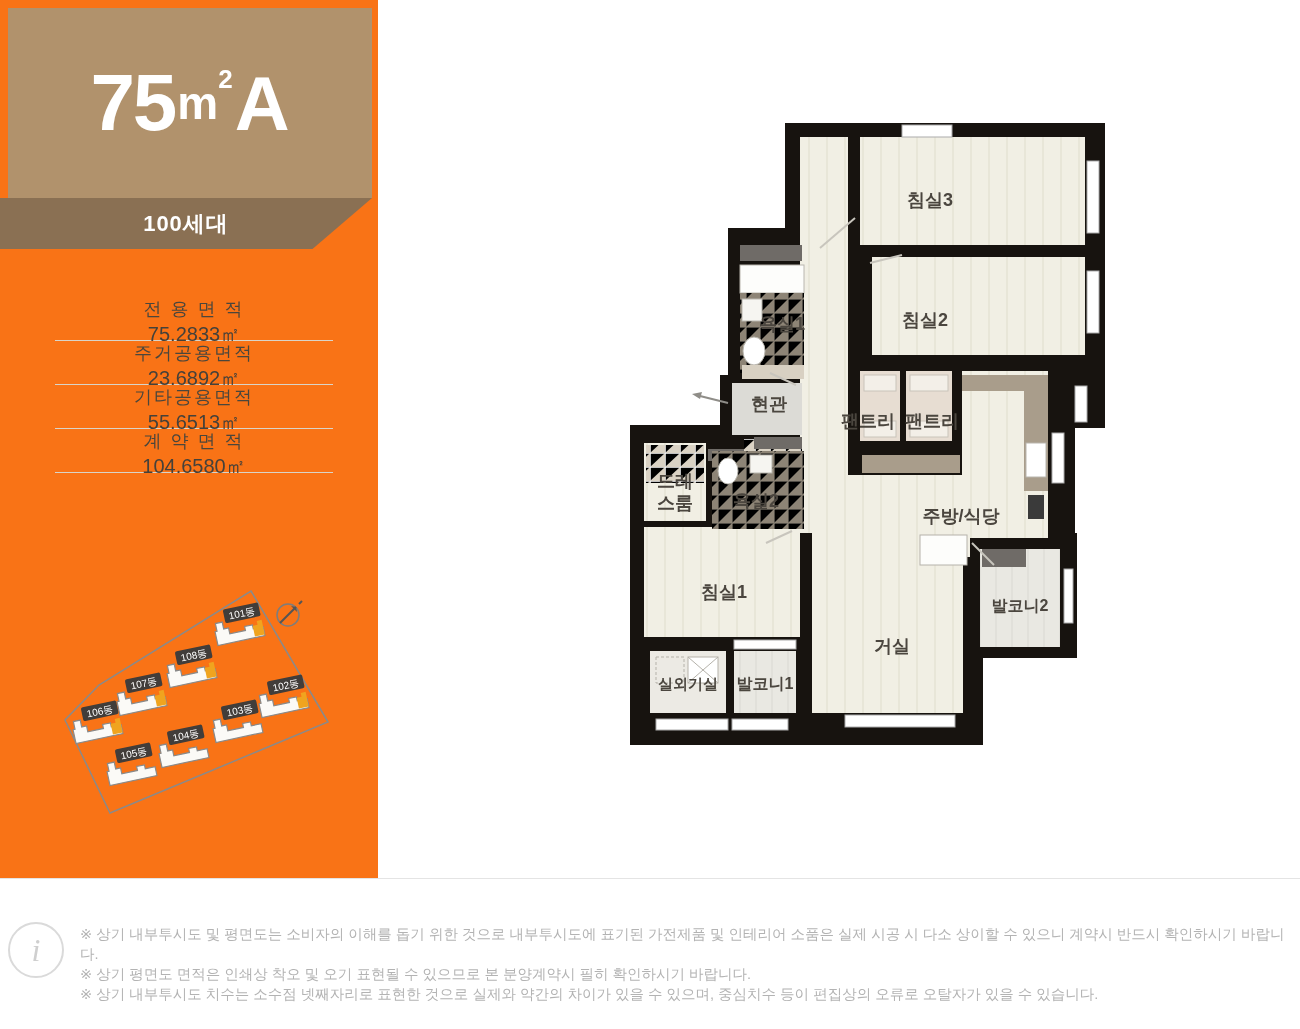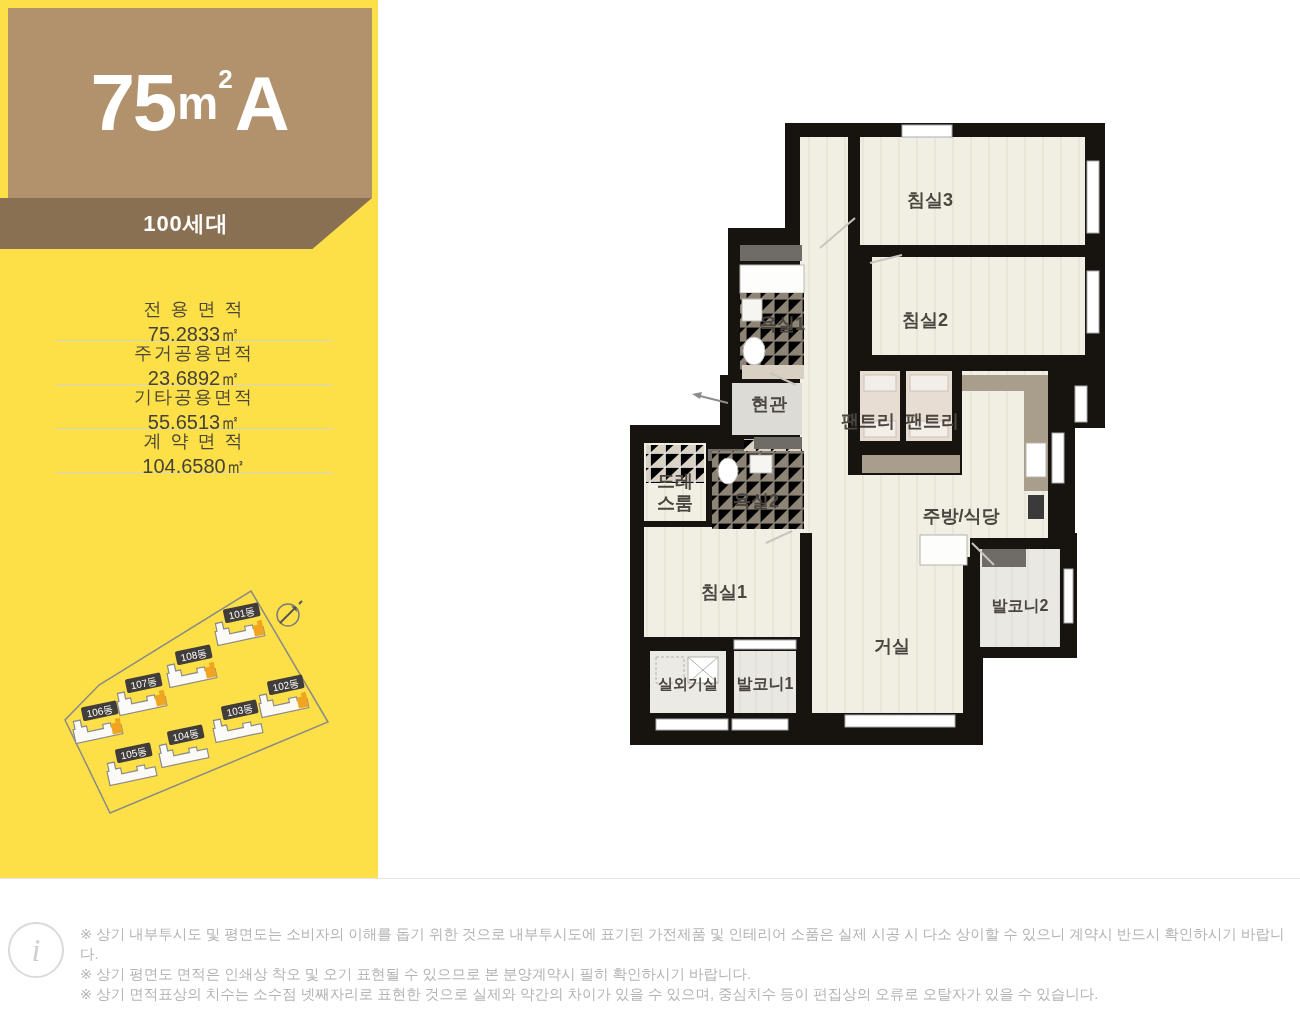--- a/index.html
+++ b/index.html
@@ -2,21 +2,21 @@
 <html><head>
 <meta charset="utf-8">
 <style>
   html,body{margin:0;padding:0;}
   body{
     width:1300px;height:1029px;position:relative;overflow:hidden;
     background:#ffffff;
     font-family:"Liberation Sans","DejaVu Sans",sans-serif;
   }
   
-  .sidebar{position:absolute;left:0;top:0;width:378px;height:878px;background:#fde047;}
+  .sidebar{position:absolute;left:0;top:0;width:378px;height:878px;background:#f97316;}
   .unit-box{
     position:absolute;left:8px;top:8px;width:364px;height:190px;background:#b1926c;
     display:flex;align-items:center;justify-content:center;color:#ffffff;
   }
   .unit-box .num{font-size:80px;font-weight:bold;letter-spacing:-2px;}
   .unit-box .meter{font-size:46px;font-weight:bold;margin-left:2px;}
   .unit-box .sup{font-size:26px;font-weight:bold;position:relative;top:-24px;}
   .unit-box .letter{font-size:76px;font-weight:bold;margin-left:2px;}
   .ribbon{
     position:absolute;left:0;top:198px;width:372px;height:51px;background:#8a7053;
@@ -265,14 +265,14 @@
     <text x="68" y="586" font-size="15">실외기실</text>
     <text x="145" y="586" font-size="16">발코니1</text>
   </g>
 </svg>
 
 <div class="divider"></div>
 <div class="info-icon">i</div>
 <div class="notes" id="footer-notes">
     <p>※ 상기 내부투시도 및 평면도는 소비자의 이해를 돕기 위한 것으로 내부투시도에 표기된 가전제품 및 인테리어 소품은 실제 시공 시 다소 상이할 수 있으니 계약시 반드시 확인하시기 바랍니다.</p>
     <p>※ 상기 평면도 면적은 인쇄상 착오 및 오기 표현될 수 있으므로 본 분양계약시 필히 확인하시기 바랍니다.</p>
-    <p>※ 상기 면적표상의 치수는 소수점 넷째자리로 표현한 것으로 실제와 약간의 차이가 있을 수 있으며, 중심치수 등이 편집상의 오류로 오탈자가 있을 수 있습니다.</p>
+    <p>※ 상기 내부투시도 치수는 소수점 넷째자리로 표현한 것으로 실제와 약간의 차이가 있을 수 있으며, 중심치수 등이 편집상의 오류로 오탈자가 있을 수 있습니다.</p>
   </div>
 
 </body></html>

